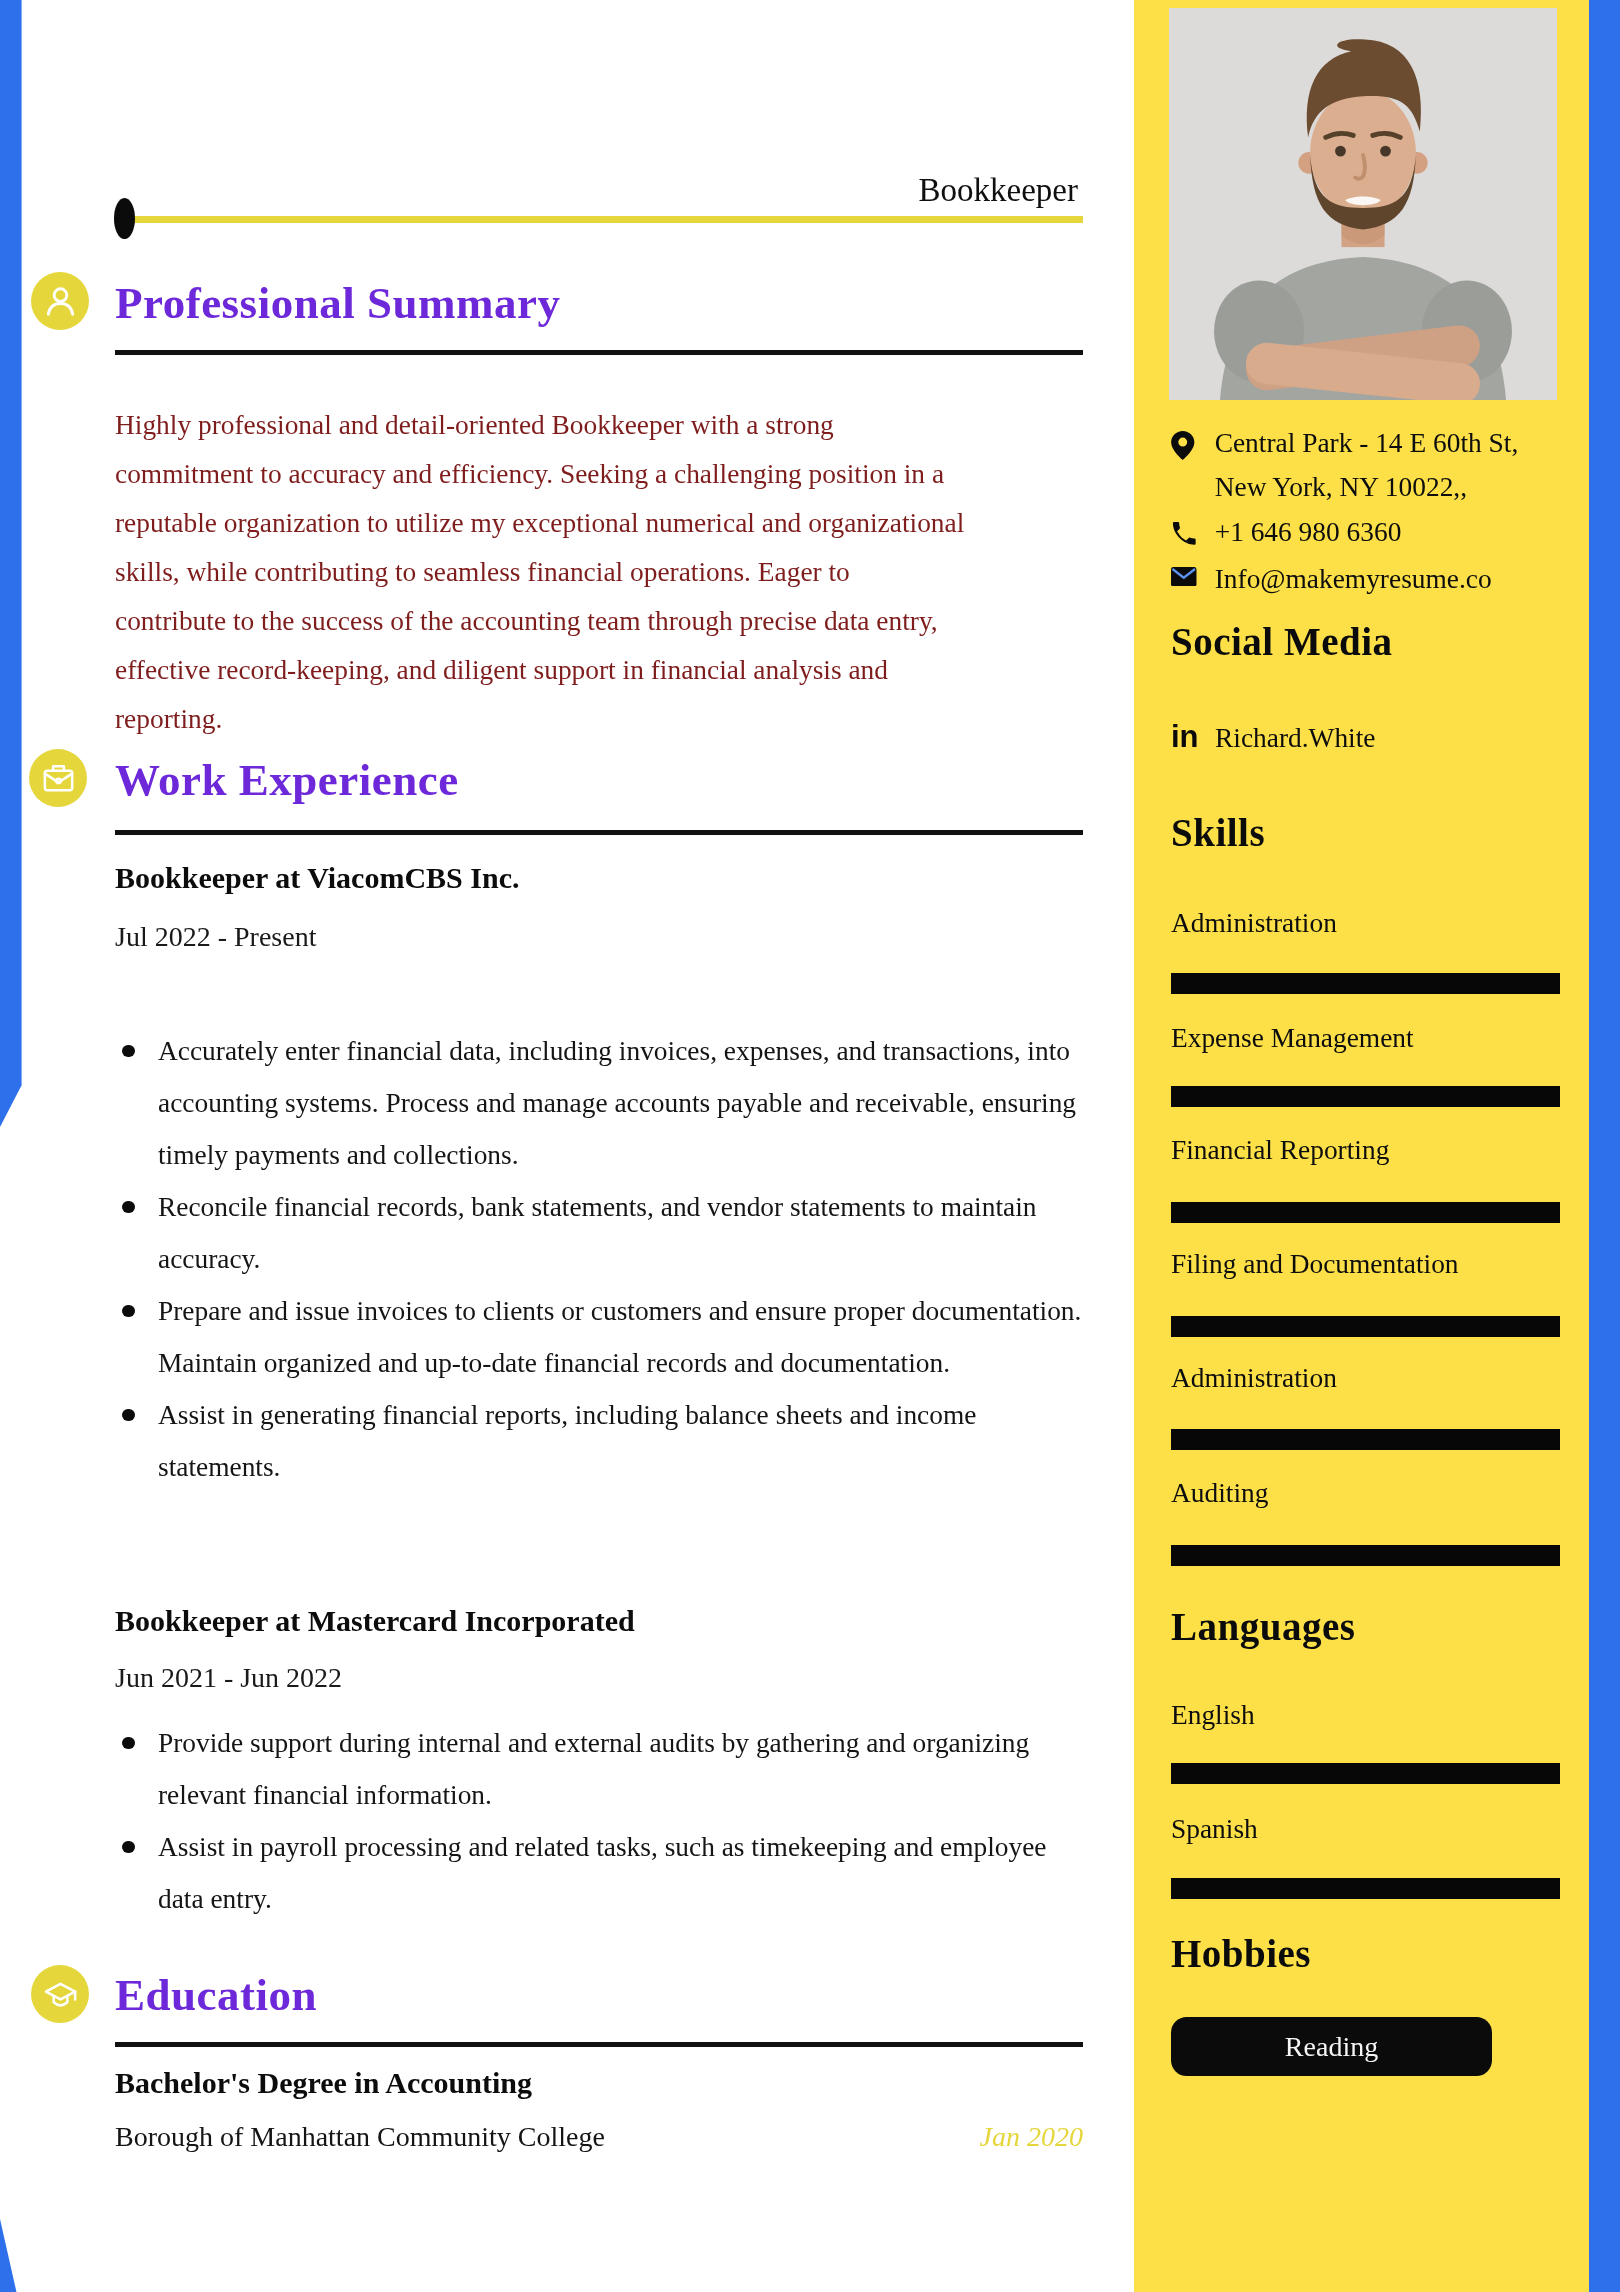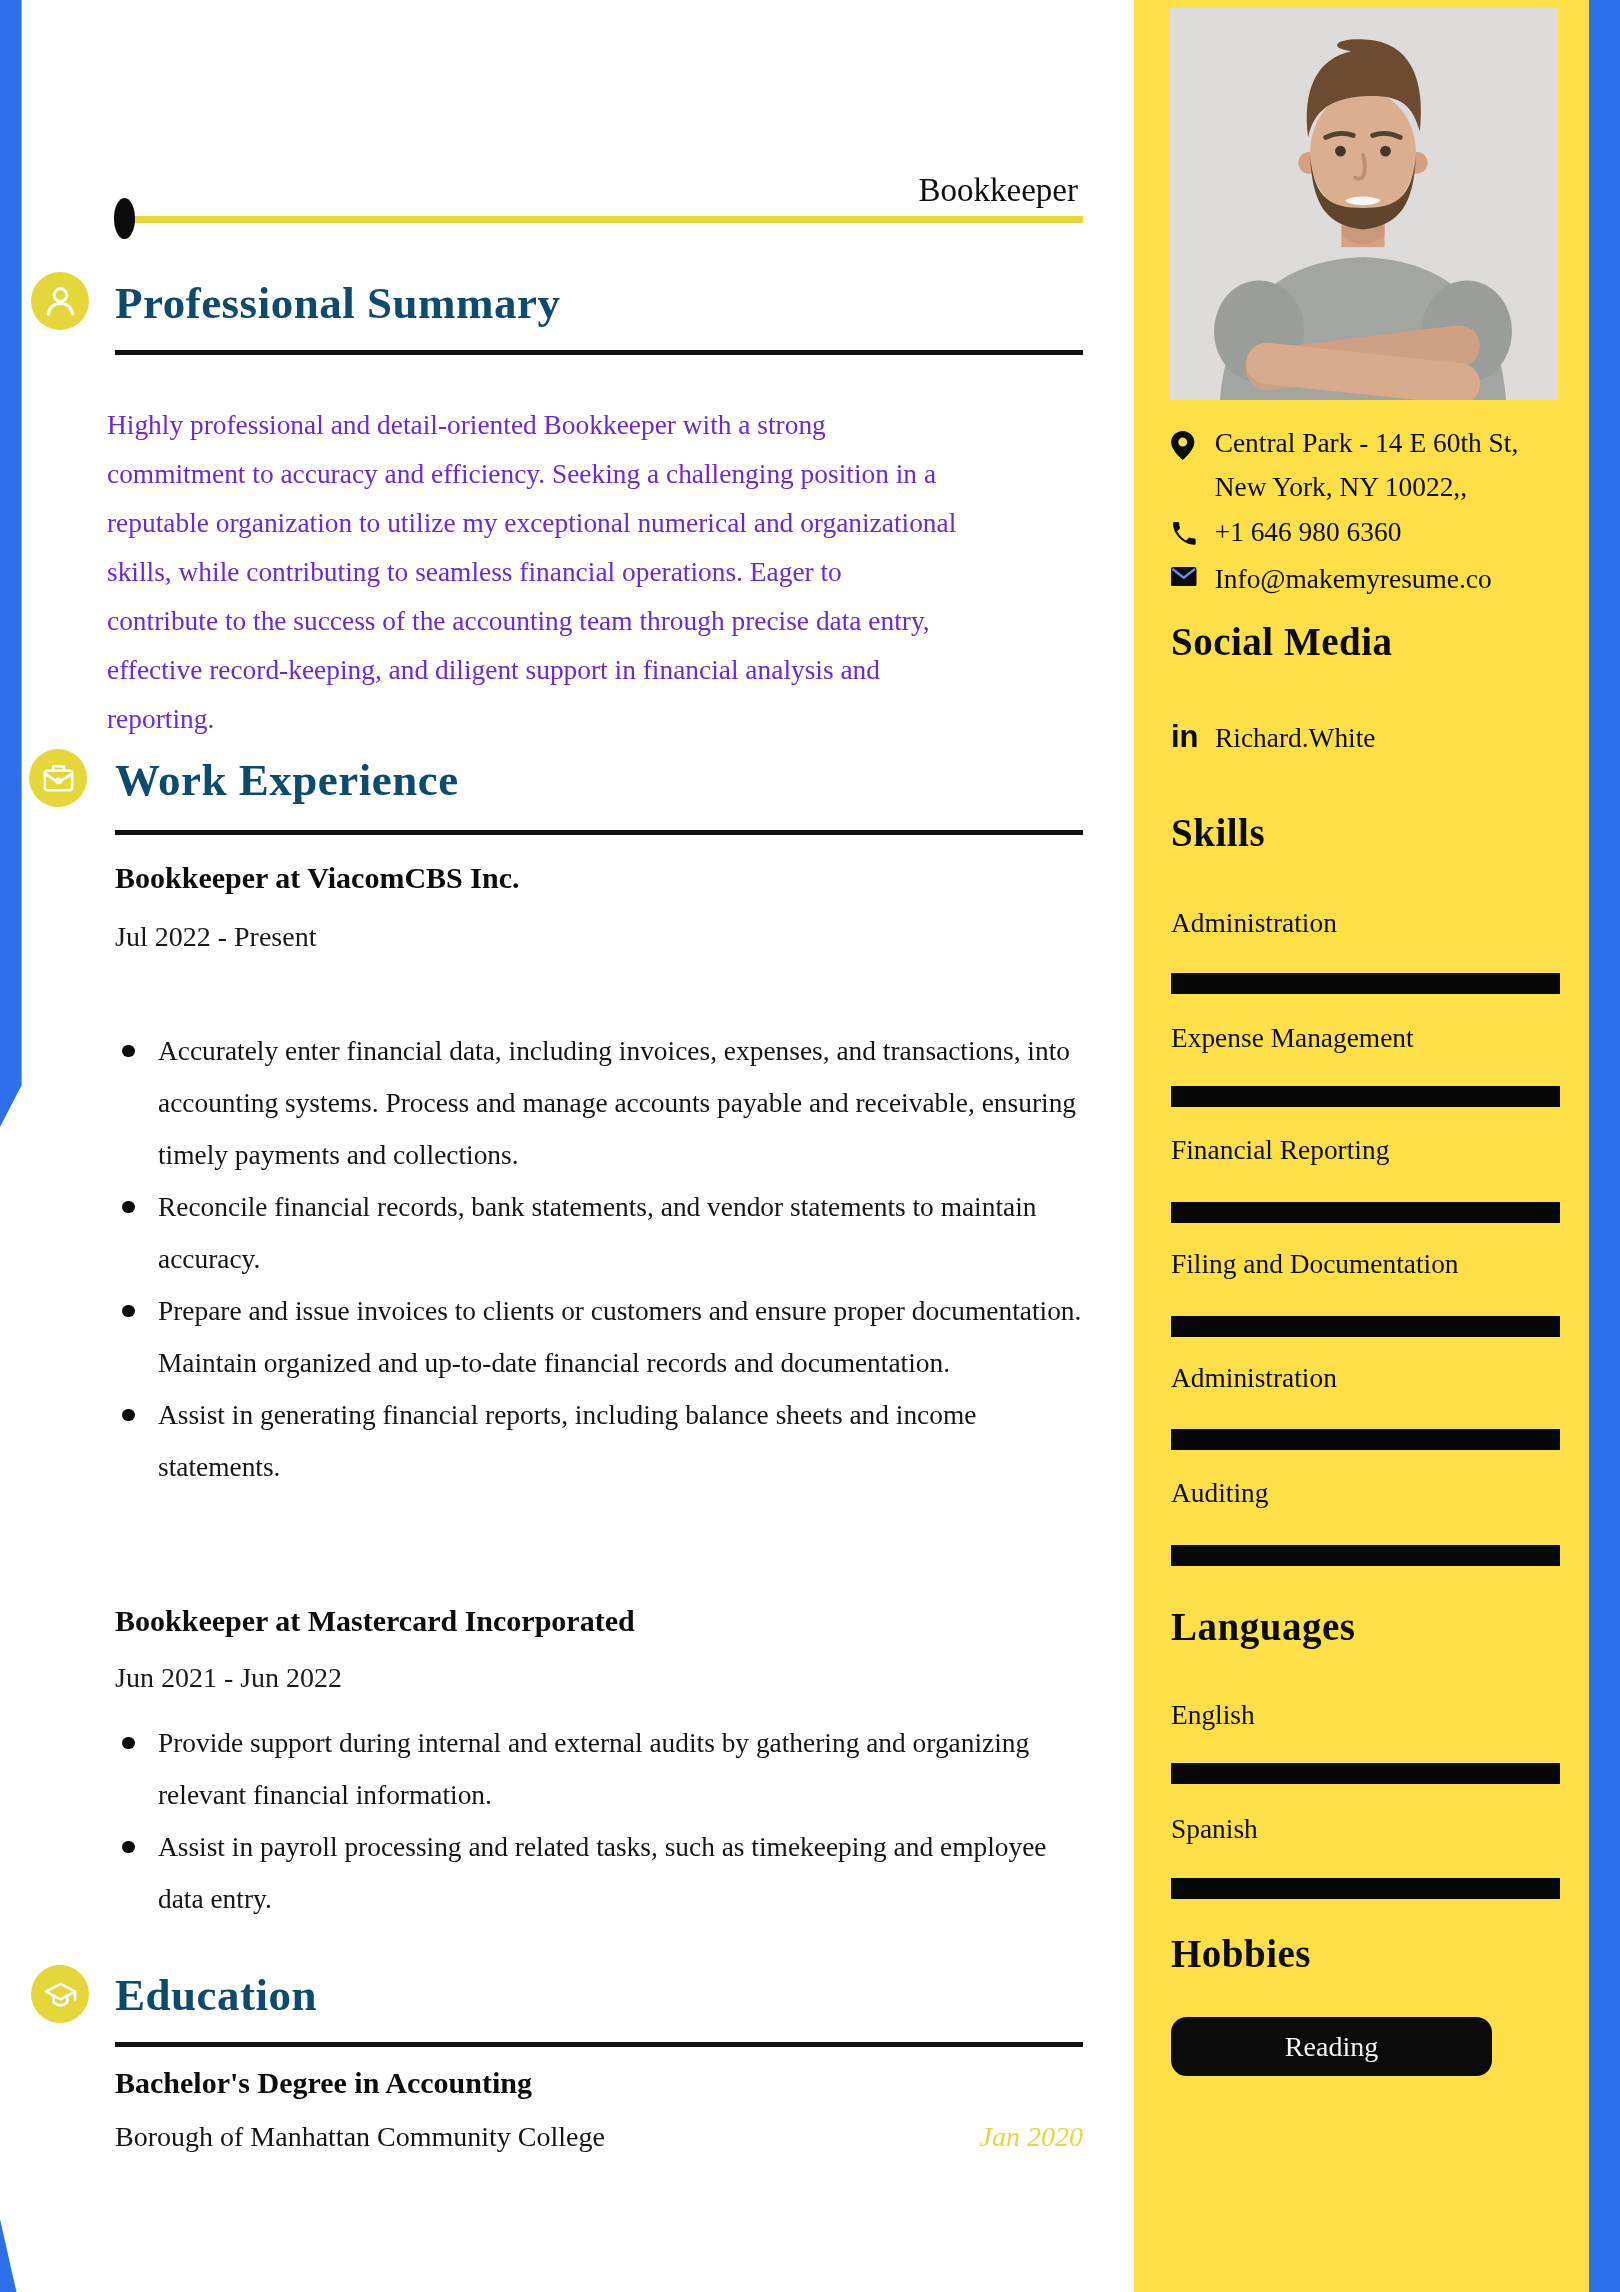--- a/index.html
+++ b/index.html
@@ -44,36 +44,36 @@
   }
   .section-icon {
     position: absolute; width: 58px; height: 58px; border-radius: 50%;
     background: #e5d63b; display: flex; align-items: center; justify-content: center;
   }
   .icon-summary   { left: 31px; top: 272px; }
   .icon-work      { left: 29px; top: 749px; }
   .icon-education { left: 31px; top: 1965px; }
   .section-heading {
     position: absolute; left: 115px;
-    font-size: 45px; font-weight: bold; color: #0c4a6e; line-height: 55px;
+    font-size: 45px; font-weight: bold; color: #6d28d9; line-height: 55px;
     letter-spacing: 0.5px;
   }
   .heading-summary   { top: 276px; }
   .heading-work      { top: 753px; }
   .heading-education { top: 1968px; }
   .section-rule {
     position: absolute; left: 115px; width: 968px; height: 4.9px; background: #111111;
   }
   .rule-summary   { top: 350px; }
   .rule-work      { top: 830px; }
   .rule-education { top: 2042px; }
 
   .summary-text {
-    position: absolute; left: 107px; top: 401px; width: 990px;
-    font-size: 27.4px; line-height: 49px; color: #6d28d9;
+    position: absolute; left: 115px; top: 401px; width: 990px;
+    font-size: 27.4px; line-height: 49px; color: #7f1d1d;
   }
   .job-block-title {
     position: absolute; left: 115px; width: 968px;
     font-size: 30px; font-weight: bold; color: #0c0c0c;
   }
   .job1-title { top: 861px; }
   .job2-title { top: 1604px; }
   .job-dates {
     position: absolute; left: 115px; width: 968px;
     font-size: 28px; color: #1a1a1a;

